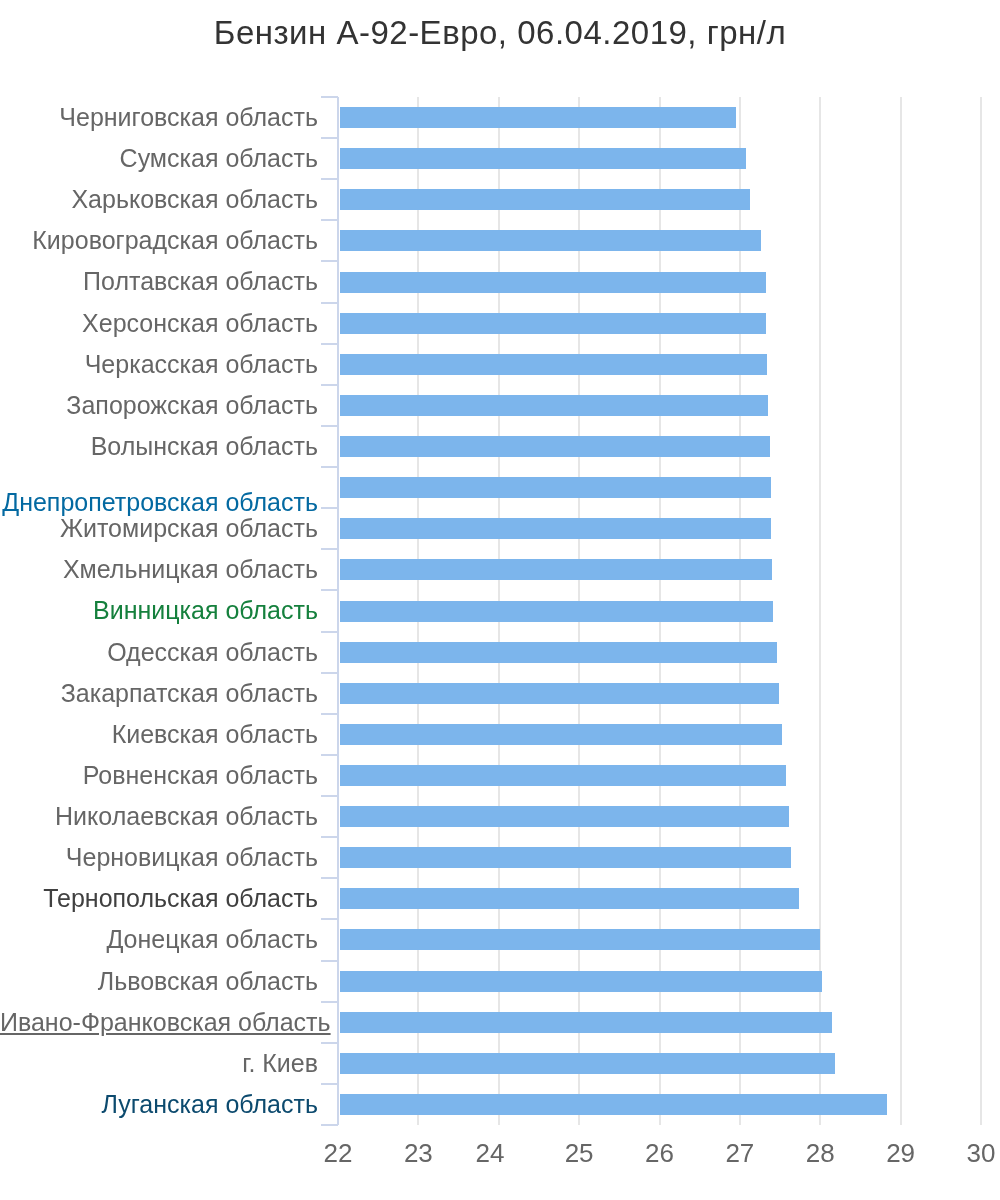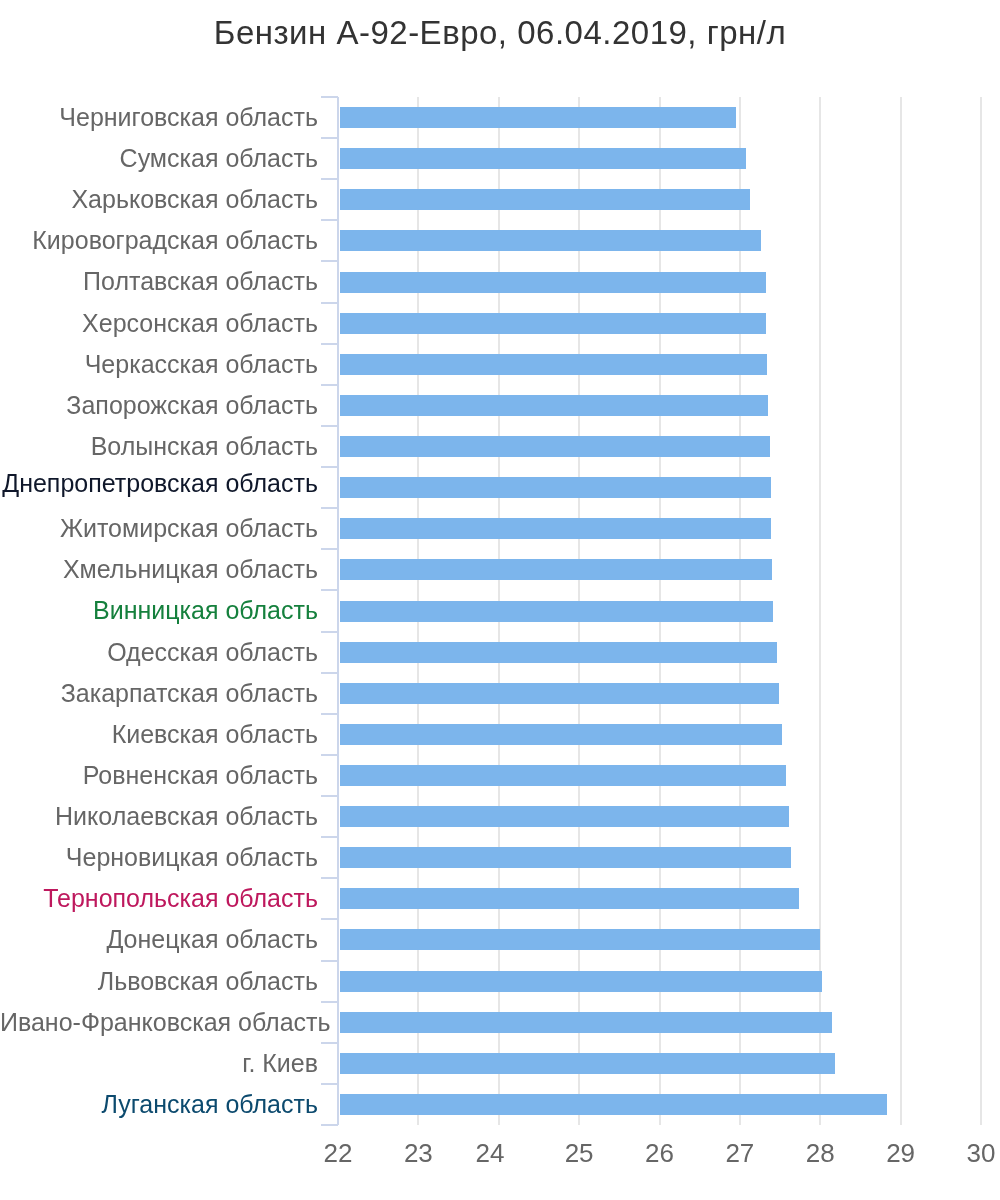--- a/index.html
+++ b/index.html
@@ -175,34 +175,34 @@
   <div id="category-labels">
       <div class="category-label" style="top: 0px; height: 41.12px; line-height: 41.12px; color: rgb(102, 102, 102);">Черниговская область</div>
       <div class="category-label" style="top: 41.12px; height: 41.12px; line-height: 41.12px; color: rgb(102, 102, 102);">Сумская область</div>
       <div class="category-label" style="top: 82.24px; height: 41.12px; line-height: 41.12px; color: rgb(102, 102, 102);">Харьковская область</div>
       <div class="category-label" style="top: 123.36px; height: 41.12px; line-height: 41.12px; color: rgb(102, 102, 102);">Кировоградская область</div>
       <div class="category-label" style="top: 164.48px; height: 41.12px; line-height: 41.12px; color: rgb(102, 102, 102);">Полтавская область</div>
       <div class="category-label" style="top: 205.6px; height: 41.12px; line-height: 41.12px; color: rgb(102, 102, 102);">Херсонская область</div>
       <div class="category-label" style="top: 246.72px; height: 41.12px; line-height: 41.12px; color: rgb(102, 102, 102);">Черкасская область</div>
       <div class="category-label" style="top: 287.84px; height: 41.12px; line-height: 41.12px; color: rgb(102, 102, 102);">Запорожская область</div>
       <div class="category-label" style="top: 328.96px; height: 41.12px; line-height: 41.12px; color: rgb(102, 102, 102);">Волынская область</div>
-      <div class="category-label" style="top: 366px; height: 41.12px; line-height: 41.12px; color: #0f172a;">Днепропетровская область</div>
+      <div class="category-label" style="top: 385px; height: 41.12px; line-height: 41.12px; color: #0369a1;">Днепропетровская область</div>
       <div class="category-label" style="top: 411.2px; height: 41.12px; line-height: 41.12px; color: rgb(102, 102, 102);">Житомирская область</div>
       <div class="category-label" style="top: 452.32px; height: 41.12px; line-height: 41.12px; color: rgb(102, 102, 102);">Хмельницкая область</div>
       <div class="category-label" style="top: 493.44px; height: 41.12px; line-height: 41.12px; color: #15803d;">Винницкая область</div>
       <div class="category-label" style="top: 534.56px; height: 41.12px; line-height: 41.12px; color: rgb(102, 102, 102);">Одесская область</div>
       <div class="category-label" style="top: 575.68px; height: 41.12px; line-height: 41.12px; color: rgb(102, 102, 102);">Закарпатская область</div>
       <div class="category-label" style="top: 616.8px; height: 41.12px; line-height: 41.12px; color: rgb(102, 102, 102);">Киевская область</div>
       <div class="category-label" style="top: 657.92px; height: 41.12px; line-height: 41.12px; color: rgb(102, 102, 102);">Ровненская область</div>
       <div class="category-label" style="top: 699.04px; height: 41.12px; line-height: 41.12px; color: rgb(102, 102, 102);">Николаевская область</div>
       <div class="category-label" style="top: 740.16px; height: 41.12px; line-height: 41.12px; color: rgb(102, 102, 102);">Черновицкая область</div>
-      <div class="category-label" style="top: 781.28px; height: 41.12px; line-height: 41.12px; color: #be185d;">Тернопольская область</div>
+      <div class="category-label" style="top: 781.28px; height: 41.12px; line-height: 41.12px; color: #404040;">Тернопольская область</div>
       <div class="category-label" style="top: 863.52px; height: 41.12px; line-height: 41.12px; color: rgb(102, 102, 102);">Львовская область</div>
       <div class="category-label" style="top: 822.4px; height: 41.12px; line-height: 41.12px; color: rgb(102, 102, 102);">Донецкая область</div>
-      <div class="category-label" style="top: 904.64px; height: 41.12px; line-height: 41.12px; color: rgb(102, 102, 102);">Ивано-Франковская область</div>
+      <div class="category-label" style="top: 904.64px; height: 41.12px; line-height: 41.12px; color: rgb(102, 102, 102); text-decoration: underline;">Ивано-Франковская область</div>
       <div class="category-label" style="top: 945.76px; height: 41.12px; line-height: 41.12px; color: rgb(102, 102, 102);">г. Киев</div>
       <div class="category-label" style="top: 986.88px; height: 41.12px; line-height: 41.12px; color: #0c4a6e;">Луганская область</div>
     </div>
 
   <div id="x-axis-labels">
       <div class="x-tick-label" style="left: 0px; color: rgb(102, 102, 102);">22</div>
       <div class="x-tick-label" style="left: 80.375px; color: rgb(102, 102, 102);">23</div>
       <div class="x-tick-label" style="left: 152px; color: rgb(102, 102, 102);">24</div>
       <div class="x-tick-label" style="left: 241.125px; color: rgb(102, 102, 102);">25</div>
       <div class="x-tick-label" style="left: 321.5px; color: rgb(102, 102, 102);">26</div>

